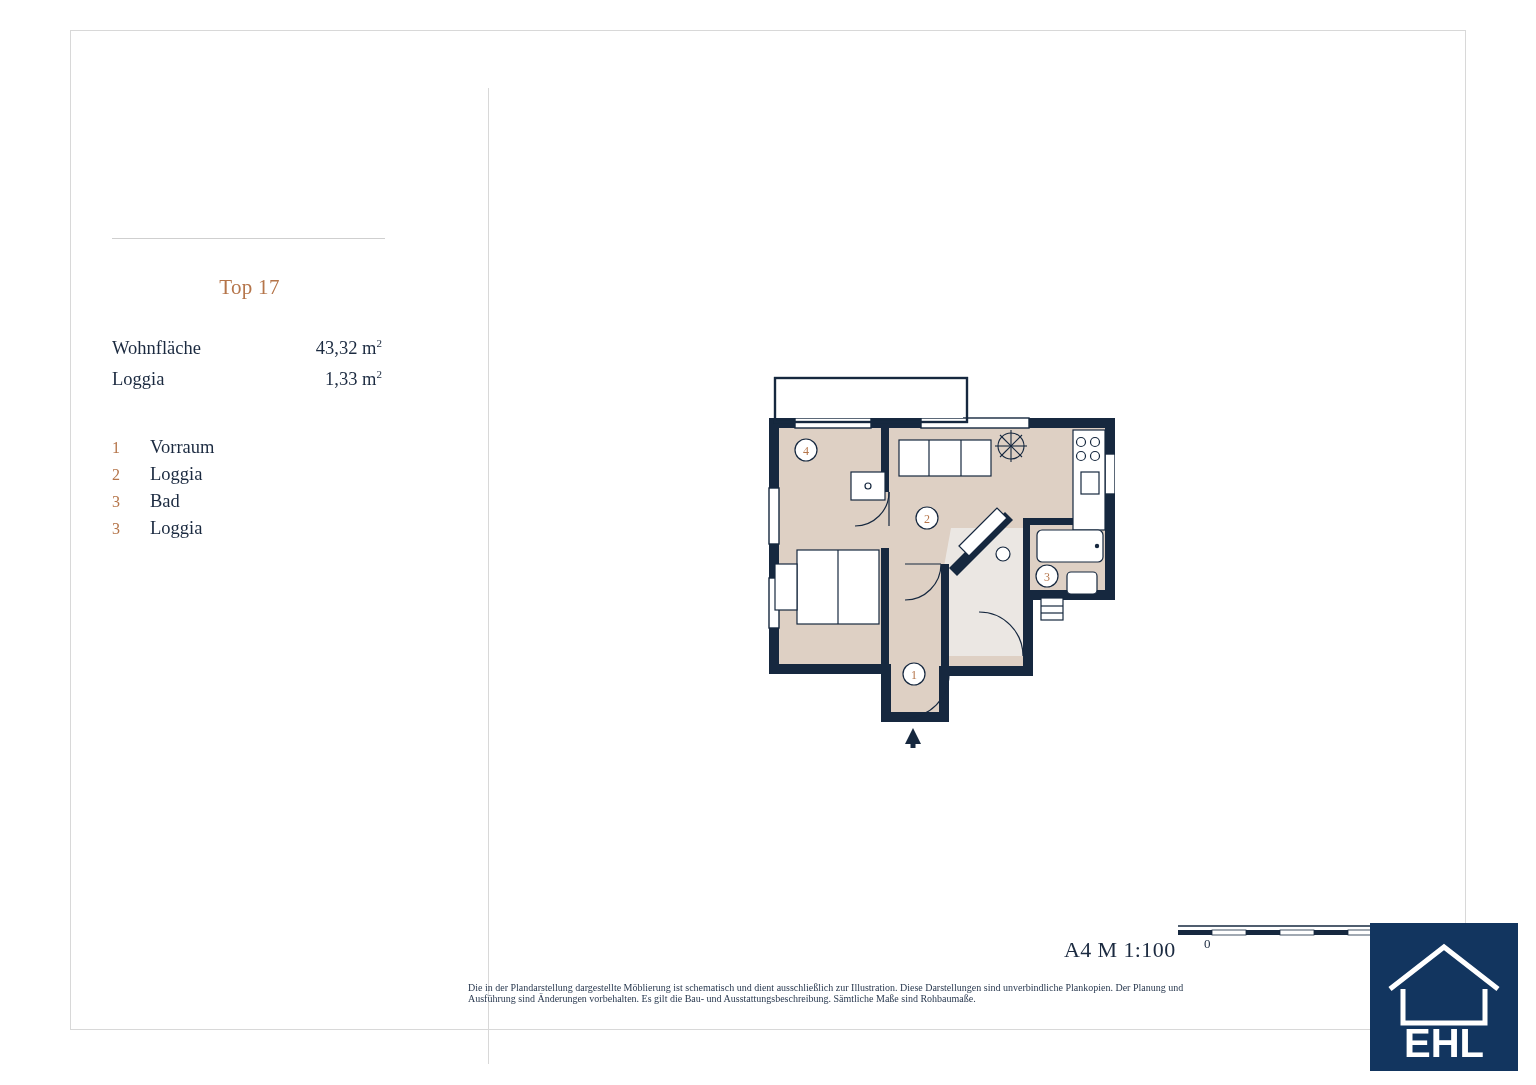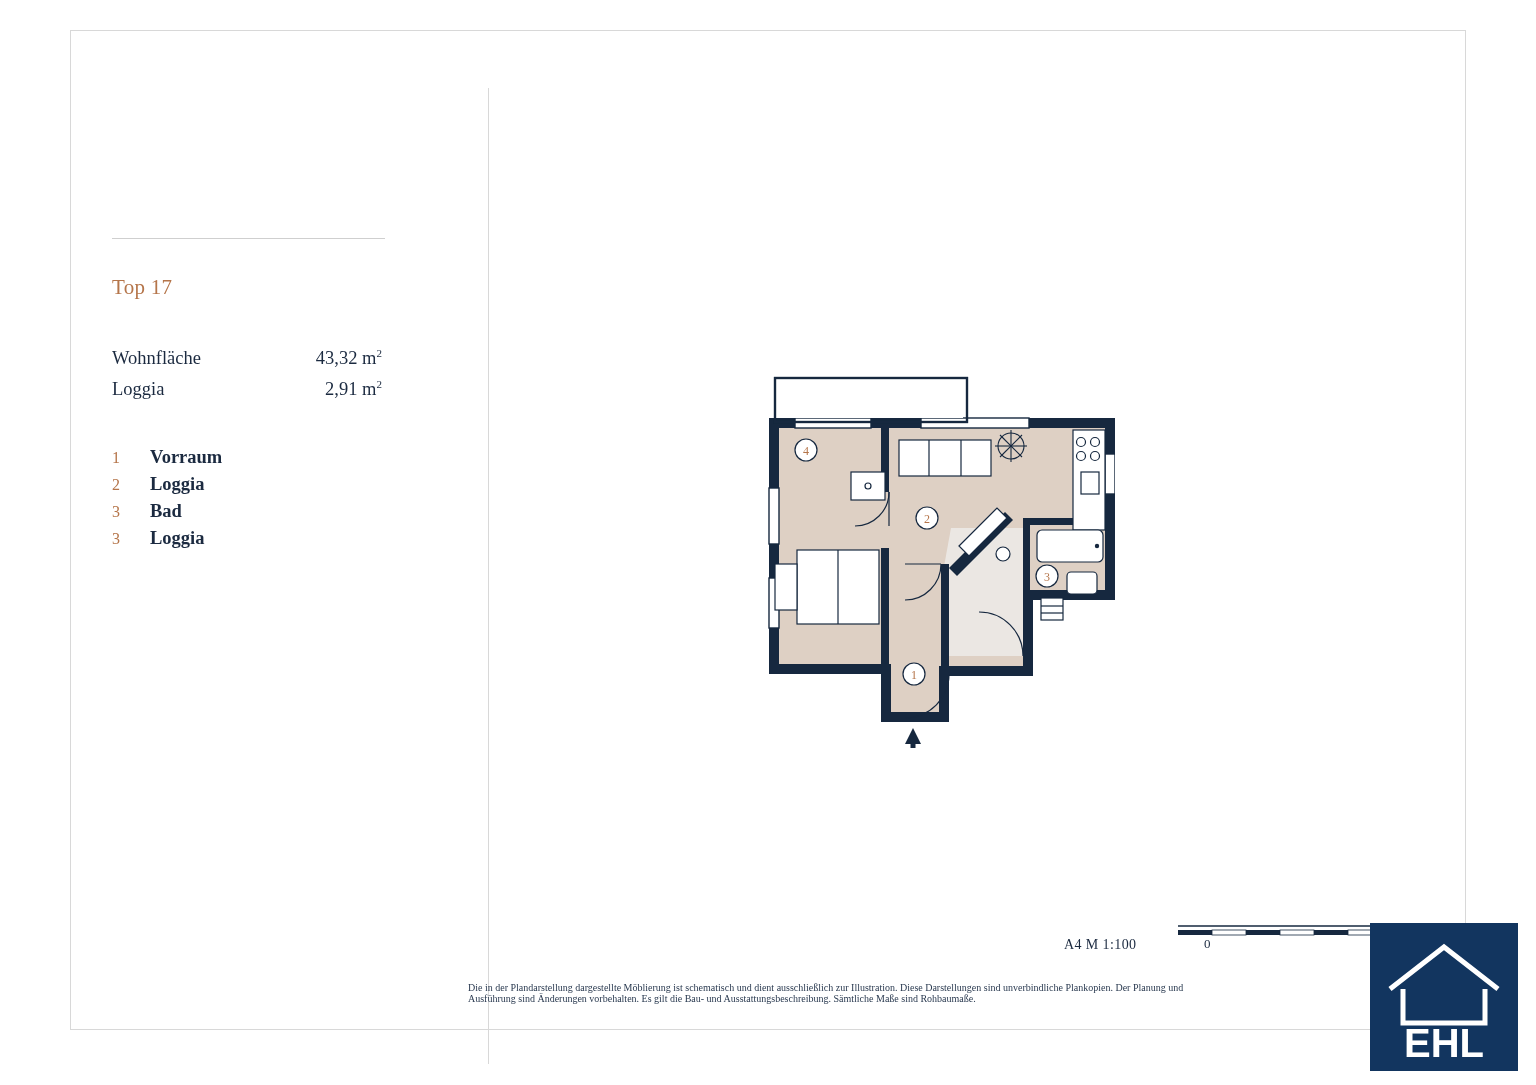--- a/index.html
+++ b/index.html
@@ -47,27 +47,28 @@
     margin-bottom: 36px;
   }
   .addr {
     text-align: center;
     font-size: 21px;
     line-height: 30px;
     letter-spacing: .2px;
     color: #1b2a40;
   }
   .top-label {
+    text-align: center;
     font-size: 21px;
     color: #b5754a;
     margin-top: 18px;
     letter-spacing: .3px;
   }
   .areas {
-    margin-top: 40px;
+    margin-top: 30px;
     font-size: 18.5px;
     line-height: 26px;
   }
   .area-row {
     display: flex;
     justify-content: space-between;
     align-items: baseline;
   }
   .area-row .label { text-align: left; }
   .area-row .value { text-align: right; white-space: nowrap; padding-right: 5px;}
@@ -79,38 +80,38 @@
   }
   .room-row {
     display: flex;
     align-items: baseline;
   }
   .room-row .num {
     width: 38px;
     color: #b5754a;
     font-size: 16px;
   }
-  .room-row .name { color: #1b2a40; font-weight: bold; }
+  .room-row .name { color: #1b2a40; }
 
   
   .plan-wrap {
     position: absolute;
     left: 755px;
     top: 368px;
     width: 360px;
     height: 380px;
   }
   .plan-svg { display: block; }
 
   
   .scale-text {
     position: absolute;
     left: 1064px;
     top: 937px;
-    font-size: 14px;
+    font-size: 22px;
     letter-spacing: .4px;
   }
   .scale-bar-wrap {
     position: absolute;
     left: 1178px;
     top: 924px;
   }
   .scale-zero {
     position: absolute;
     left: 1204px;
@@ -149,21 +150,21 @@
 
   <div class="top-label">Top 17</div>
 
   <div class="areas">
     <div class="area-row">
       <span class="label">Wohnfläche</span>
       <span class="value"><span>43,32 m</span><sup>2</sup></span>
     </div>
     <div class="area-row">
       <span class="label">Loggia</span>
-      <span class="value"><span>2,91 m</span><sup>2</sup></span>
+      <span class="value"><span>1,33 m</span><sup>2</sup></span>
     </div>
   </div>
 
   <div class="rooms">
     <div class="room-row">
       <span class="num">1</span>
       <span class="name">Vorraum</span>
     </div>
     <div class="room-row">
       <span class="num">2</span>

